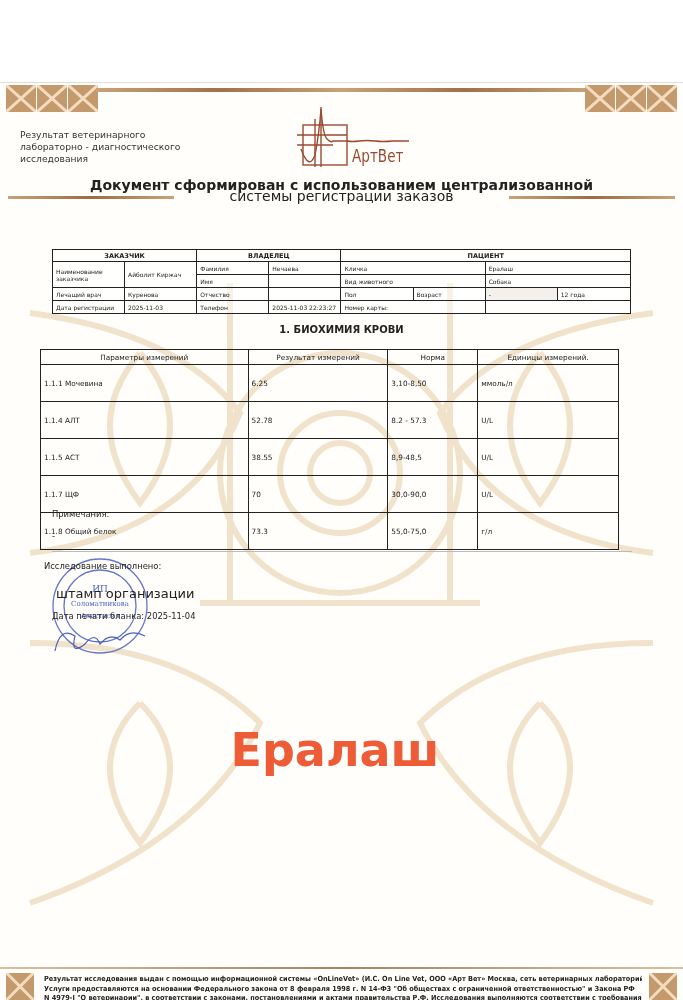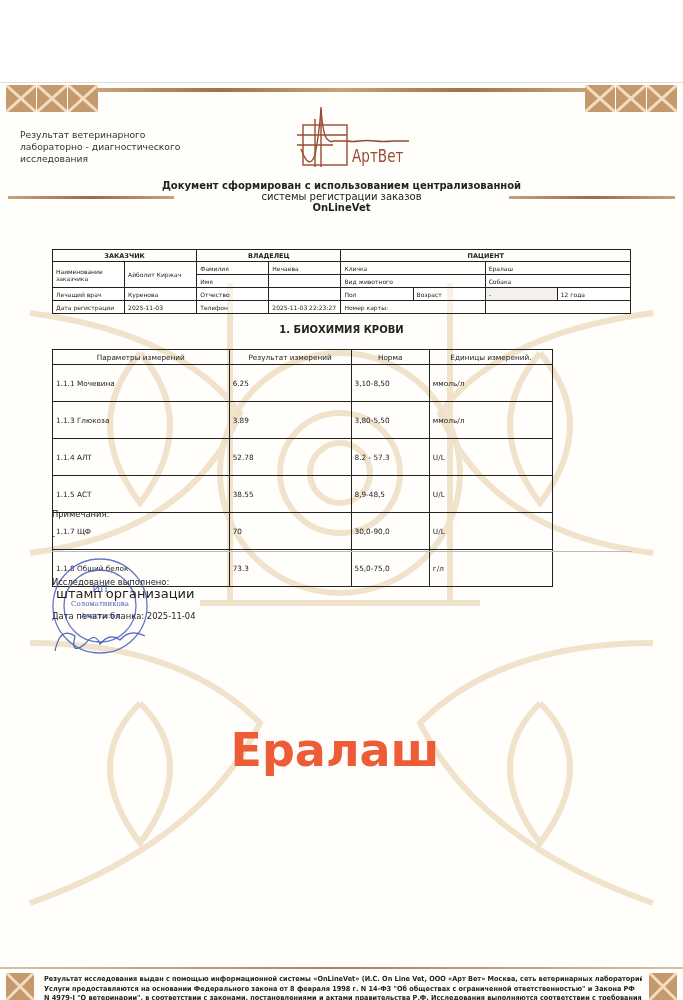--- a/index.html
+++ b/index.html
@@ -24,38 +24,38 @@
     .corner .tile::before { transform: rotate(42deg); }
     .corner .tile::after { transform: rotate(-42deg); }
     .topbar {
       position: absolute; top: 5px; left: 96px; right: 96px; height: 4px;
       background: linear-gradient(90deg,#c8a27a,#a0714a,#c8a27a,#a0714a,#c8a27a);
     }
     .hdr-left { position: absolute; left: 20px; top: 46px; font-size: 9.2px; line-height: 12px; color: #333; }
     .hdr-right { position: absolute; right: 22px; top: 44px; font-size: 9.2px; line-height: 12px; text-align: right; color: #333; }
     .logo { position: absolute; left: 293px; top: 22px; width: 120px; height: 66px; }
     .logo-text { position: absolute; left: 352px; top: 63px; font-family: "DejaVu Sans", sans-serif; font-size: 17px; color: #9a4a32; letter-spacing: 0px; transform: scaleX(0.8); transform-origin: left; }
-    .doc-title { position: absolute; left: 0; width: 683px; top: 97px; text-align: center; font-size: 10px; line-height: 11px; }
+    .doc-title { position: absolute; left: 0; width: 683px; top: 97px; text-align: center; font-size: 14px; line-height: 11px; }
     .doc-title .b { font-weight: bold; }
     .sidebar-l, .sidebar-r { position: absolute; top: 113px; height: 3px; background: linear-gradient(90deg,#c8a27a,#9c6c44,#c8a27a); }
     .sidebar-l { left: 8px; width: 166px; }
     .sidebar-r { right: 8px; width: 166px; }
 
     table { border-collapse: collapse; position: absolute; }
     .info { left: 52px; top: 166px; width: 579px; font-size: 6px; }
     .info td { border: 1px solid #222; padding: 1px 3px; height: 10px; background: rgba(255,255,255,0.5); }
     .info th { border: 1px solid #222; font-size: 6.5px; font-weight: bold; padding: 1px; height: 9px; }
     .section-title { position: absolute; left: 0; width: 683px; top: 241px; text-align: center; font-size: 10px; font-weight: bold; }
-    .res { left: 52px; top: 266px; width: 501px; font-size: 7.3px; }
+    .res { left: 40px; top: 266px; width: 579px; font-size: 7.3px; }
     .res th { border: 1px solid #222; font-weight: normal; height: 12px; padding: 1px 3px; }
     .res td { border: 1px solid #222; height: 12px; padding: 12px 3px; }
     .notes-label { position: absolute; left: 52px; top: 426px; font-size: 8.4px; }
     .notes-val { position: absolute; left: 52px; top: 448px; font-size: 8.4px; }
     .hline { position: absolute; left: 52px; width: 580px; top: 468px; height: 1px; background: #bbb; }
-    .done { position: absolute; left: 52px; top: 478px; font-size: 8.4px; margin-top: 16px; }
+    .done { position: absolute; left: 44px; top: 478px; font-size: 8.4px; }
     .stamp-lbl { position: absolute; left: 56px; top: 503px; font-size: 13px; }
     .print-date { position: absolute; left: 52px; top: 528px; font-size: 8.4px; }
     .stamp { position: absolute; left: 50px; top: 473px; width: 100px; height: 100px; }
     .pet-name {
       position: absolute; left: 0; width: 670px; top: 640px; text-align: center;
       font-family: "DejaVu Sans", sans-serif; font-weight: bold; font-size: 46px; color: #ed5c36; letter-spacing: 0px;
     }
     .footer-bar { position: absolute; left: 0; right: 0; top: 884px; height: 2px; background: linear-gradient(90deg,#d8c0a0,#a78260,#d8c0a0); }
     .footer-tile { position: absolute; top: 890px; width: 28px; height: 28px; background: #c49a6c; overflow: hidden; }
     .footer-tile::before, .footer-tile::after { content: ""; position: absolute; left: -6px; top: 12px; width: 40px; height: 3px; background: #f3dcc0; }
@@ -117,21 +117,20 @@
   </svg>
   <div class="logo-text">АртВет</div>
 
 
   <div class="sidebar-l"></div>
   <div class="sidebar-r"></div>
 
   <div class="doc-title">
     <div class="b">Документ сформирован с использованием централизованной</div>
     <div>системы регистрации заказов</div>
-    <div class="b">OnLineVet</div>
   </div>
 
   <table class="info">
     <colgroup>
       <col style="width:72px">
         <col style="width:72px">
         <col style="width:72px">
         <col style="width:72px">
       <col style="width:72px">
         <col style="width:72px">
@@ -197,26 +196,20 @@
       </tr>
     </thead>
     <tbody id="res-body">
         <tr>
           <td>1.1.1 Мочевина</td>
           <td>6.25</td>
           <td>3,10-8,50</td>
           <td>ммоль/л</td>
         </tr>
         <tr>
-          <td>1.1.3 Глюкоза</td>
-          <td>3.89</td>
-          <td>3,80-5,50</td>
-          <td>ммоль/л</td>
-        </tr>
-        <tr>
           <td>1.1.4 АЛТ</td>
           <td>52.78</td>
           <td>8.2 - 57.3</td>
           <td>U/L</td>
         </tr>
         <tr>
           <td>1.1.5 АСТ</td>
           <td>38.55</td>
           <td>8,9-48,5</td>
           <td>U/L</td>

